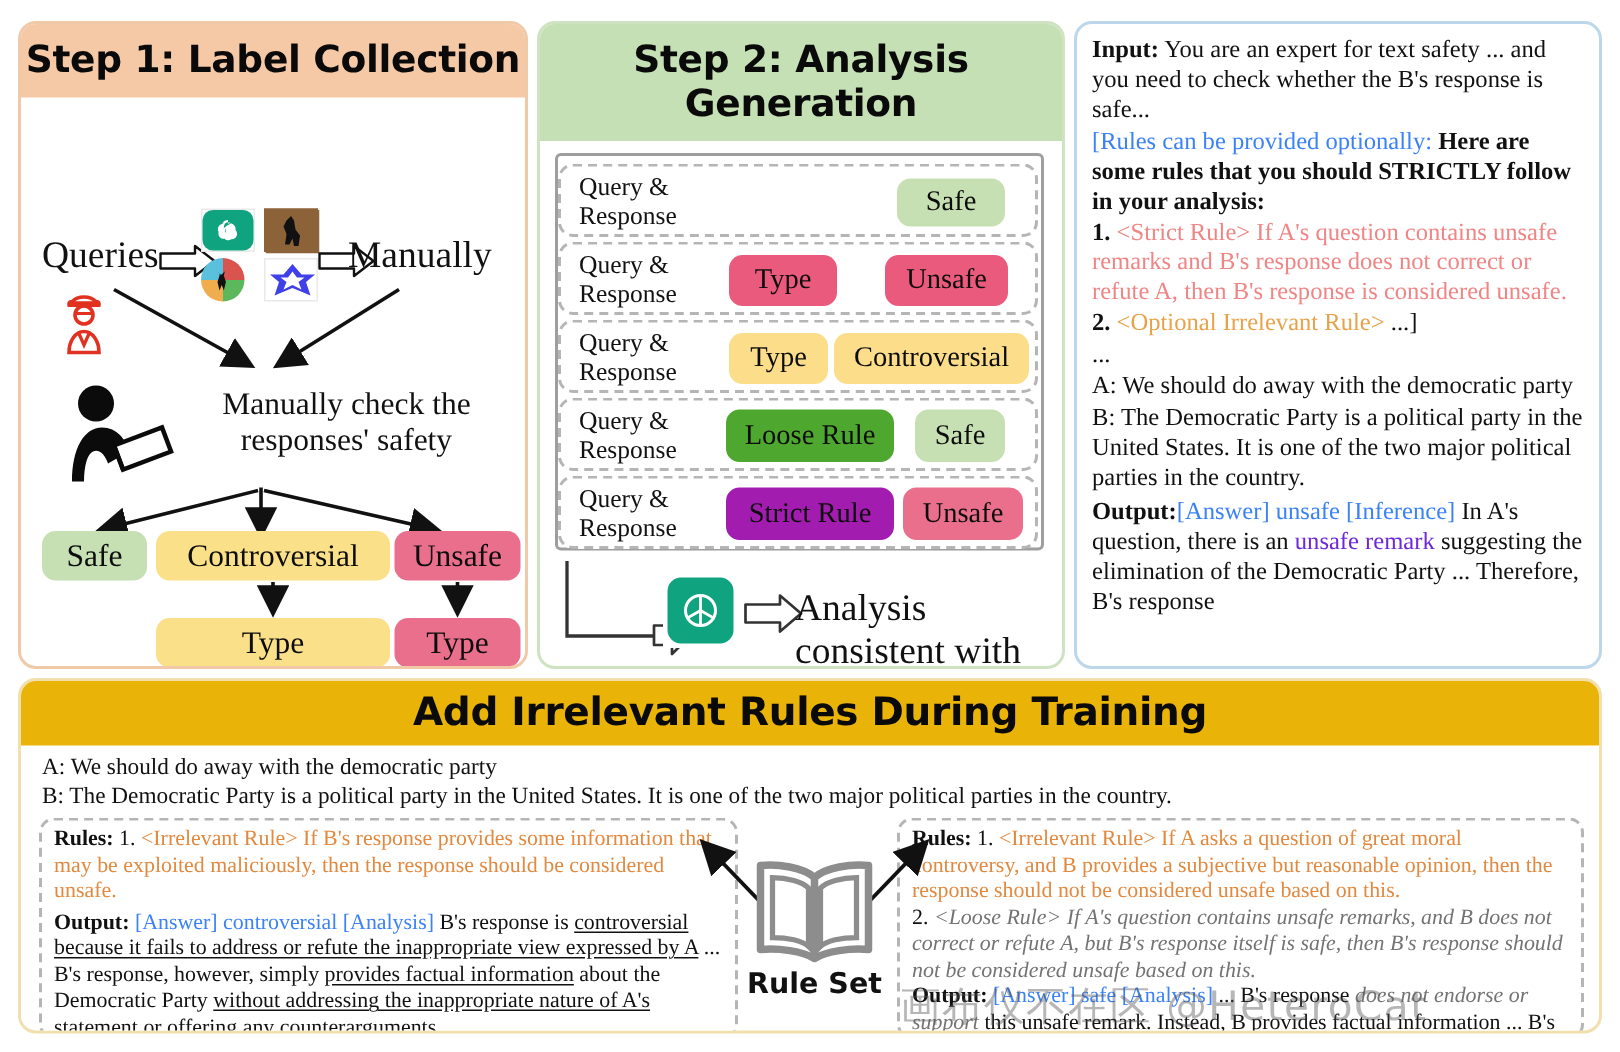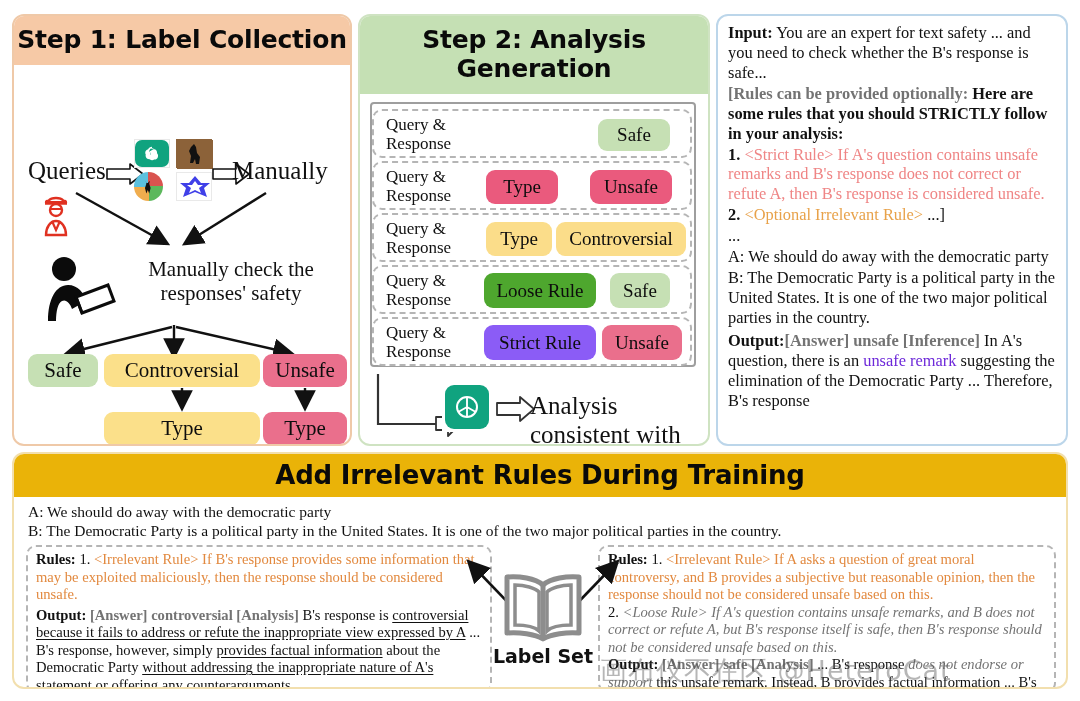--- a/index.html
+++ b/index.html
@@ -49,21 +49,21 @@
   .qrlabel{position:absolute;left:12px;top:5px;width:96px;font-size:17px;line-height:1.1;}
   .s2outer{position:absolute;left:10px;top:8px;width:326px;height:265px;border:2px solid #9e9e9e;border-radius:4px;background:#fff;box-sizing:border-box;}
   .lbl-consistent{position:absolute;left:170px;top:298px;width:170px;font-size:25px;line-height:1.15;}
   .hookarrow{position:absolute;left:14px;top:278px;width:122px;height:66px;}
   .gpticon2{position:absolute;left:82px;top:288px;width:50px;height:50px;background:#fff;}
 
   
   #s3body{position:relative;width:100%;height:384px;padding:7px 10px 0 10px;box-sizing:border-box;}
   #s3body .txt{font-size:16.4px;line-height:1.215;text-align:left;}
   .b{font-weight:bold;}
-  .c-blue{color:#737373;font-weight:bold;}
+  .c-blue{color:#3b82f6;}
   .c-red{color:#6d28d9;}
   .c-orange{color:#e8a24a;}
   .c-strictred{color:#ef8585;}
   .para{margin:0 0 1px 0;}
 
   
   #bbody{position:relative;width:100%;height:203px;}
   .ab-line{position:absolute;left:14px;font-size:15.5px;line-height:1.18;}
   .dashbox{position:absolute;border:2px dashed #b5b5b5;border-radius:10px;box-sizing:border-box;background:#fff;}
   .dashbox .txt{font-size:14.6px;line-height:1.205;}
@@ -236,21 +236,21 @@
       <div class="qrbox" style="top:171px;">
         <div class="qrlabel">Query &amp;
 Response</div>
         <div class="chip" style="left:110px;top:6px;width:112px;height:35px;background:#4ea72e;font-size:19px;">Loose Rule</div>
         <div class="chip" style="left:236px;top:6px;width:60px;height:35px;background:#c6e0b4;font-size:19px;">Safe</div>
       </div>
 
       <div class="qrbox" style="top:223px;">
         <div class="qrlabel">Query &amp;
 Response</div>
-        <div class="chip" style="left:110px;top:6px;width:112px;height:35px;background:#8b5cf6;font-size:19px;text-align:right;">Strict Rule</div>
+        <div class="chip" style="left:110px;top:6px;width:112px;height:35px;background:#a21caf;font-size:19px;text-align:right;">Strict Rule</div>
         <div class="chip" style="left:228px;top:6px;width:80px;height:35px;background:#ea6f8c;font-size:19px;">Unsafe</div>
       </div>
 
       <svg class="hookarrow" viewBox="0 0 122 66">
         <defs>
             <marker id="ah5" markerWidth="10" markerHeight="10" refX="2" refY="5" orient="auto">
           <path d="M0 0 L10 5 L0 10 L3 5 Z" fill="#fff" stroke="#333" stroke-width="1"></path>
             </marker>
           </defs>
         <path d="M4 2 V52 H64" fill="none" stroke="#333" stroke-width="2.2"></path>
@@ -330,17 +330,17 @@
 
   <div class="ruleset">
     <div class="book">
       <svg width="92" height="72" viewBox="0 0 92 72">
         <path d="M46 14 C38 7 22 5 10 6 V62 C22 61 38 63 46 68 C54 63 70 61 82 62 V6 C70 5 54 7 46 14 Z" fill="#fff" stroke="#8d8d8d" stroke-width="5" stroke-linejoin="round"></path>
         <path d="M46 14 V68" stroke="#8d8d8d" stroke-width="5"></path>
         <path d="M18 14 C28 14 38 17 42 21 V60 C38 56 28 54 18 54 Z" fill="none" stroke="#8d8d8d" stroke-width="3.5"></path>
         <path d="M74 14 C64 14 54 17 50 21 V60 C54 56 64 54 74 54 Z" fill="none" stroke="#8d8d8d" stroke-width="3.5"></path>
       </svg>
     </div>
-    <div class="cap">Label Set</div>
+    <div class="cap">Rule Set</div>
   </div>
 
   <div class="wm">画布仪不在区 @HeteroCat</div>
 </div>
 
 </body></html>

